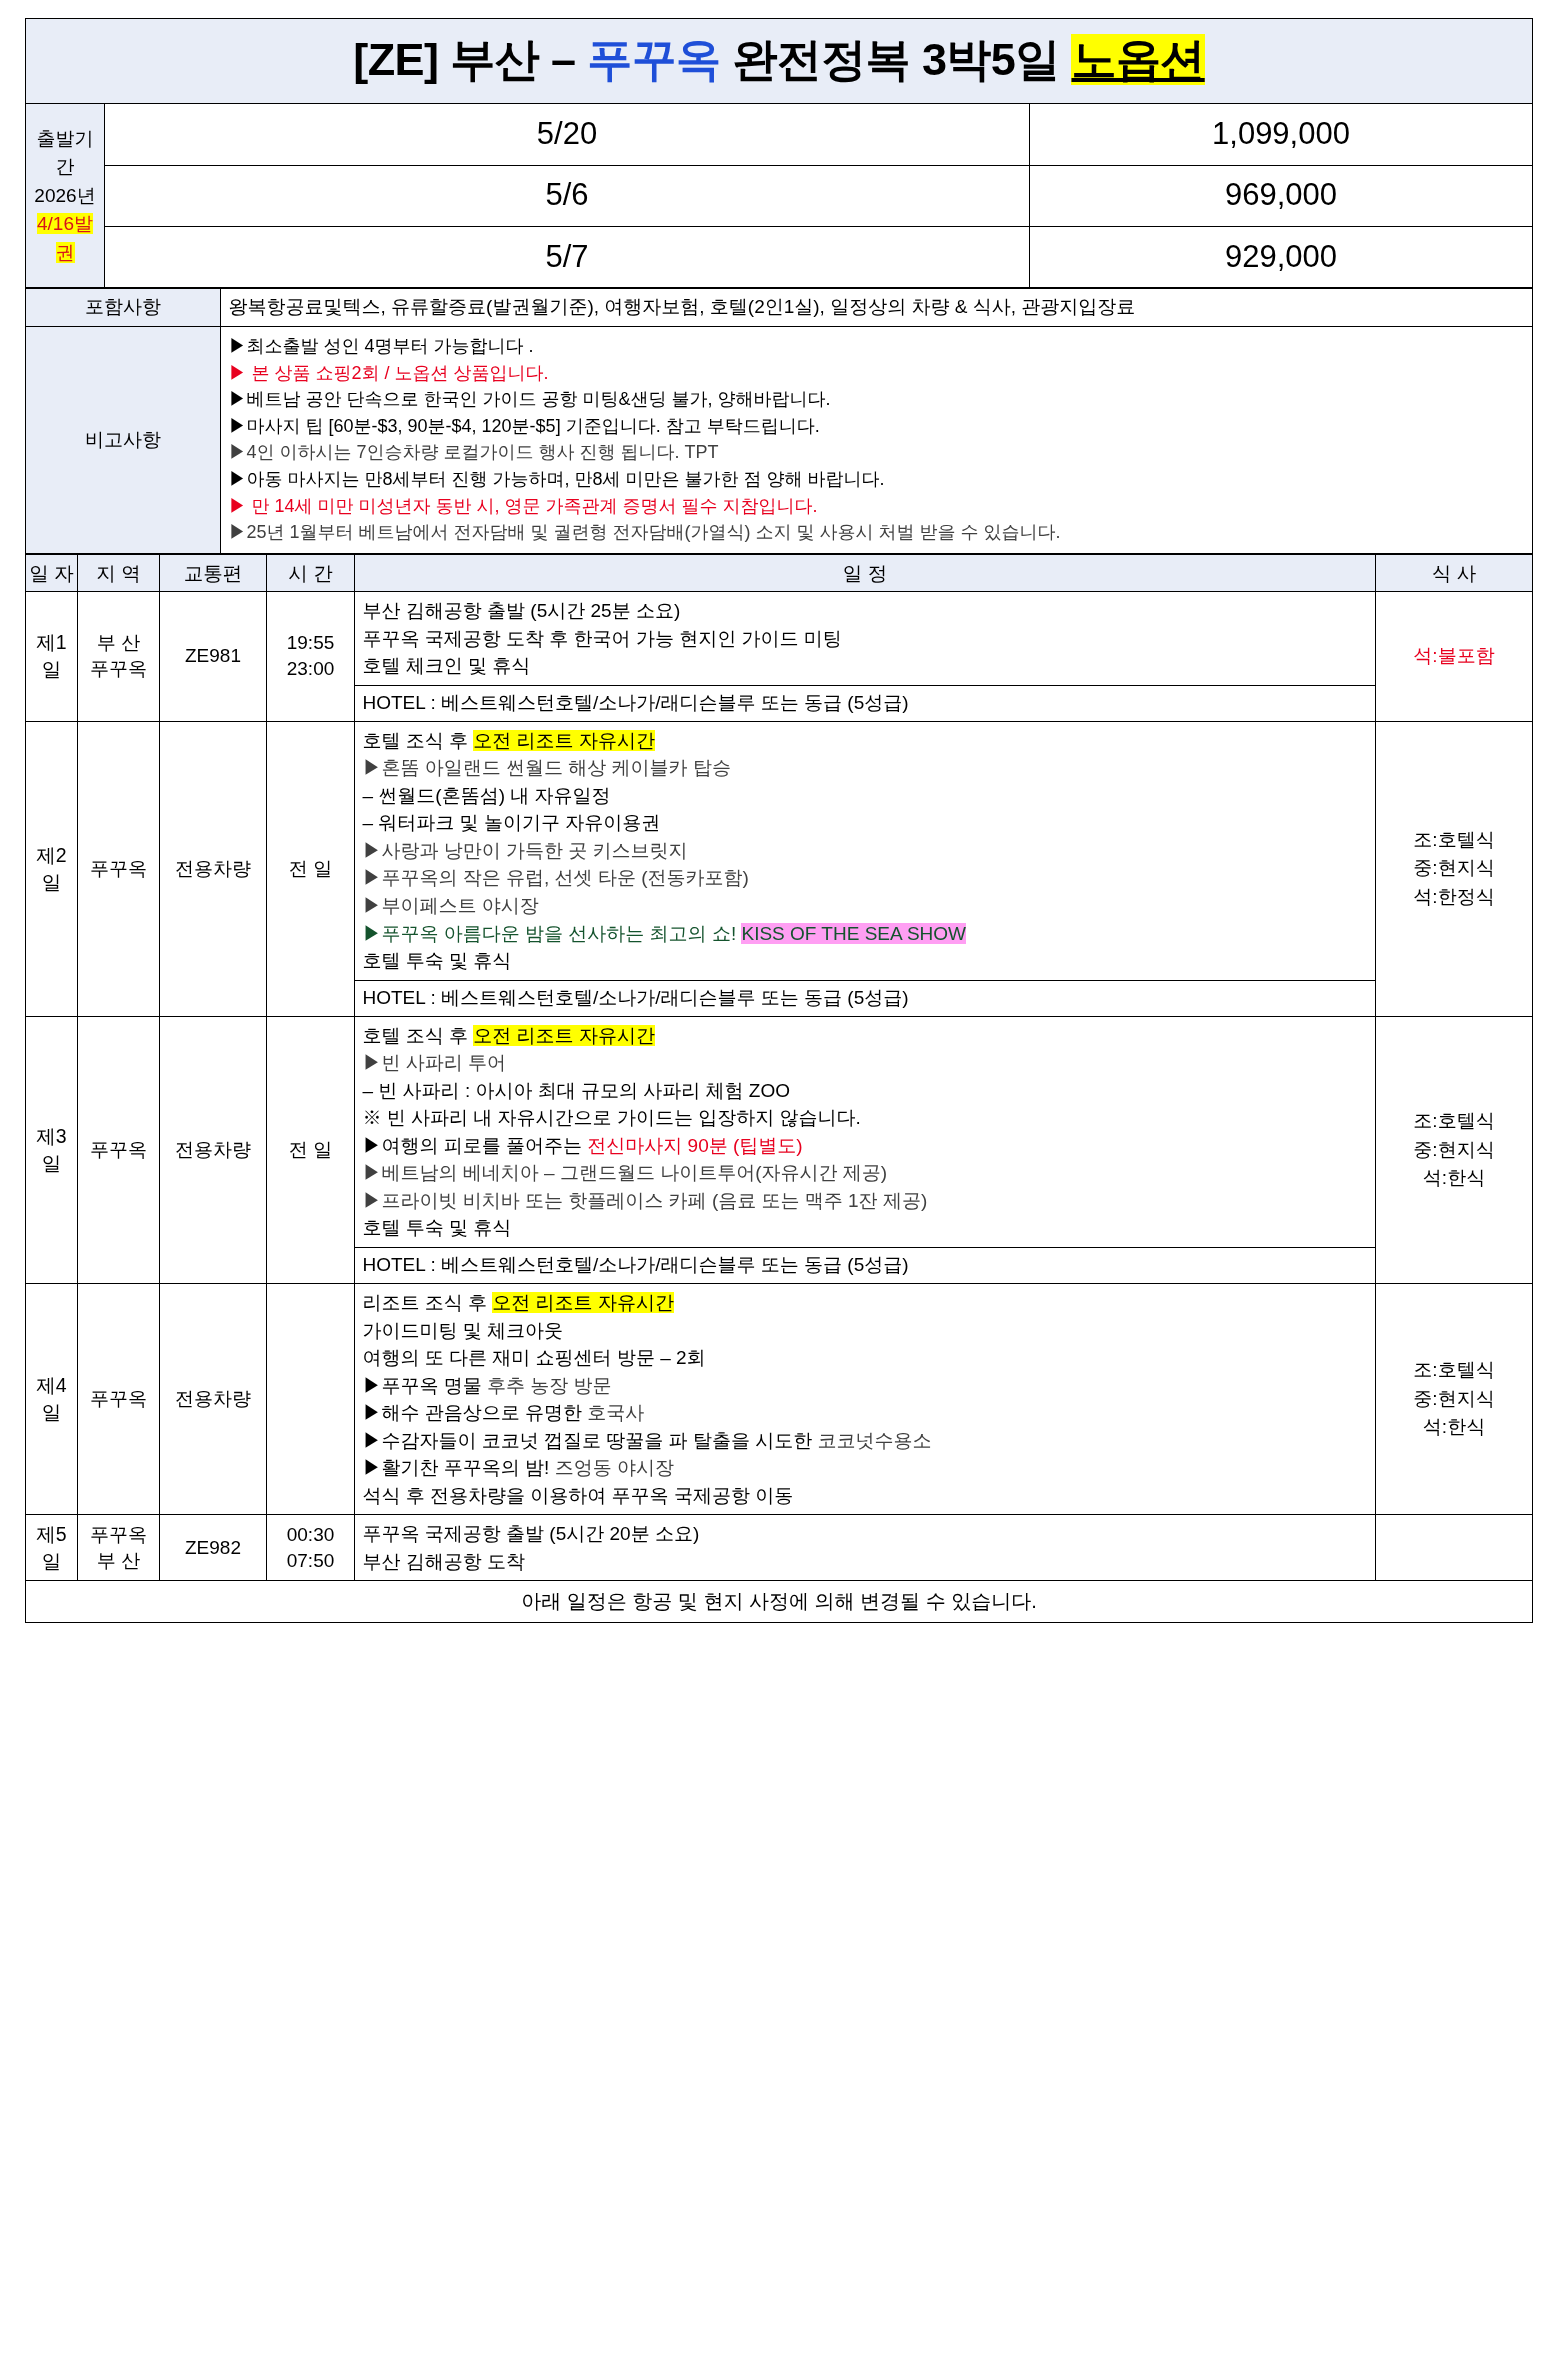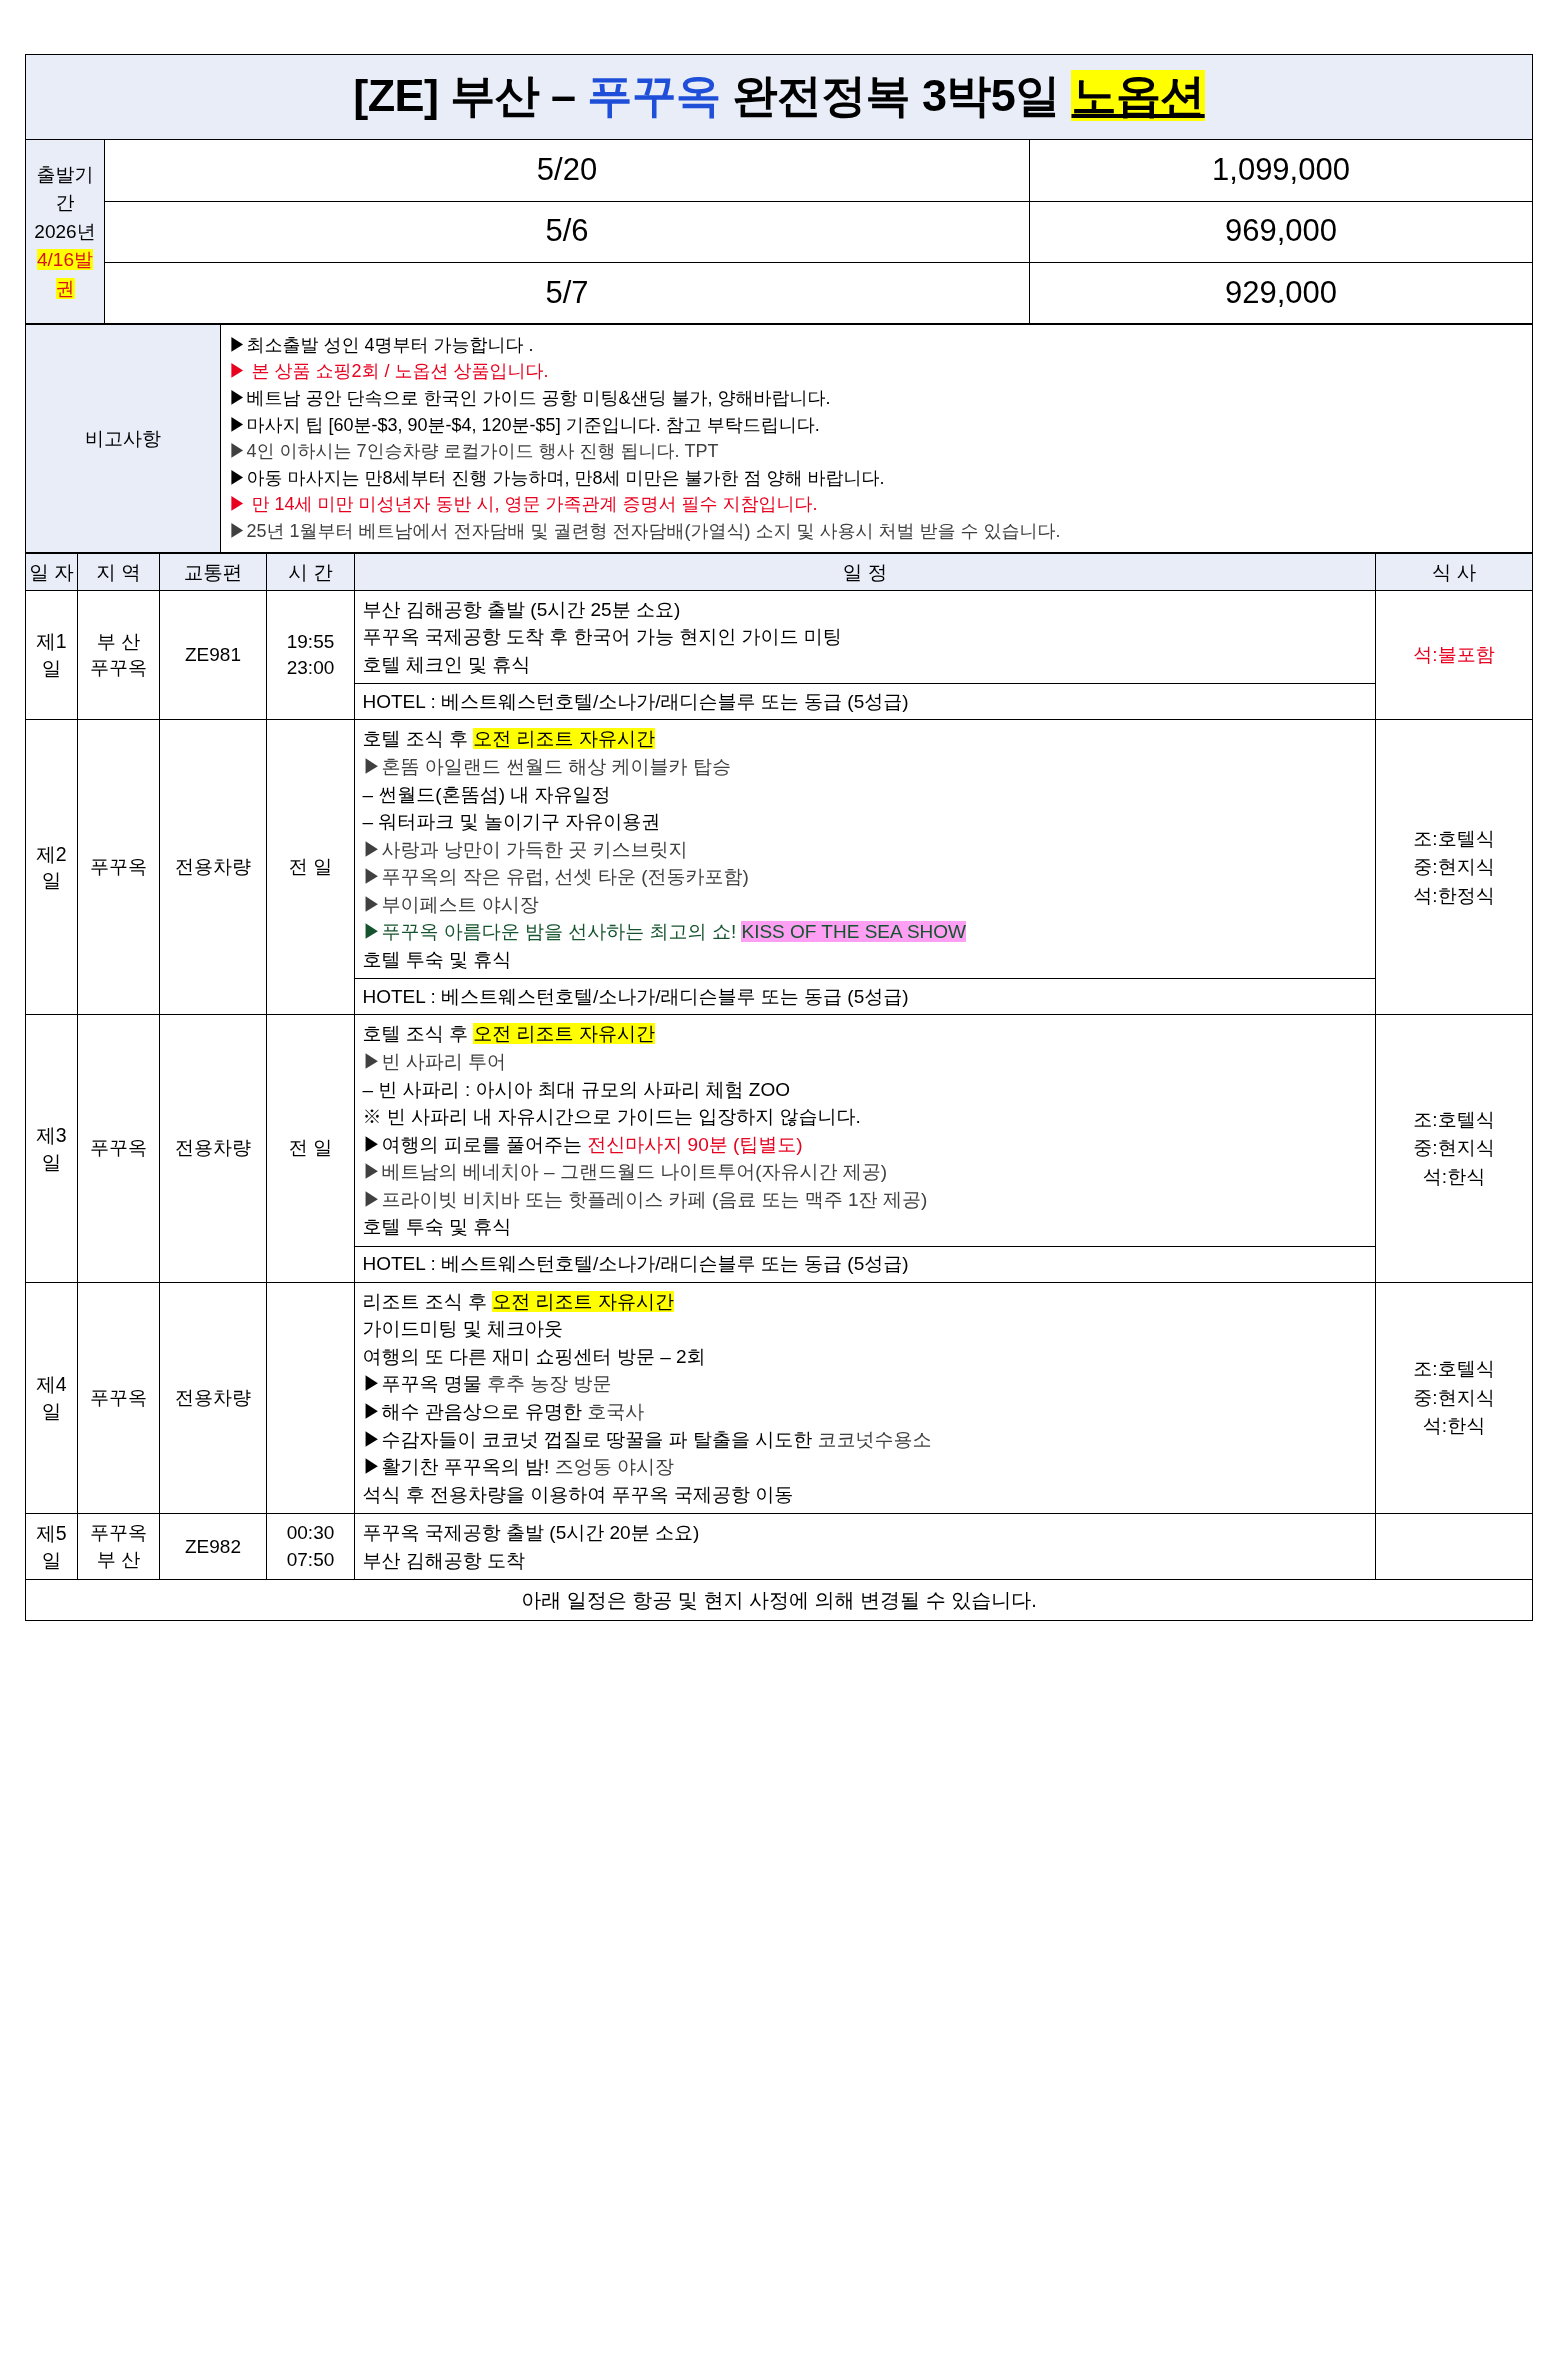--- a/index.html
+++ b/index.html
@@ -9,21 +9,20 @@
   }
   body {
     width: 1560px;
     font-family: "Liberation Sans", sans-serif;
     -webkit-font-smoothing: antialiased;
   }
   .page {
     width: 1558px;
     box-sizing: border-box;
     padding: 17.6px 25px 25px 25px;
-    margin-top: 36px;
   }
   table {
     border-collapse: collapse;
     width: 100%;
     table-layout: fixed;
   }
   td, th {
     border: 1.3px solid #000000;
     vertical-align: middle;
     padding: 2.5px 5px;
@@ -155,20 +154,24 @@
     </tr>
   </tbody>
     </table>
 
   <table style="border-top:none">
     <colgroup>
       <col style="width:195px">
       <col>
     </colgroup>
     <tbody>
+        <tr>
+      <td class="lbl">포함사항</td>
+      <td class="inc-text">왕복항공료및텍스, 유류할증료(발권월기준), 여행자보험, 호텔(2인1실), 일정상의 차량 &amp; 식사, 관광지입장료</td>
+    </tr>
     <tr>
       <td class="lbl">비고사항</td>
       <td class="note-cell">
         <div>▶최소출발 성인 4명부터 가능합니다 .</div>
         <div class="red">▶ 본 상품 쇼핑2회 / 노옵션 상품입니다.</div>
         <div>▶베트남 공안 단속으로 한국인 가이드 공항 미팅&amp;샌딩 불가, 양해바랍니다.</div>
         <div>▶마사지 팁 [60분-$3, 90분-$4, 120분-$5] 기준입니다. 참고 부탁드립니다.</div>
         <div class="blue">▶4인 이하시는 7인승차량 로컬가이드 행사 진행 됩니다.   TPT</div>
         <div>▶아동 마사지는 만8세부터 진행 가능하며, 만8세 미만은 불가한 점 양해 바랍니다.</div>
         <div class="red">▶ 만 14세 미만 미성년자 동반 시, 영문 가족관계 증명서 필수 지참입니다.</div>

